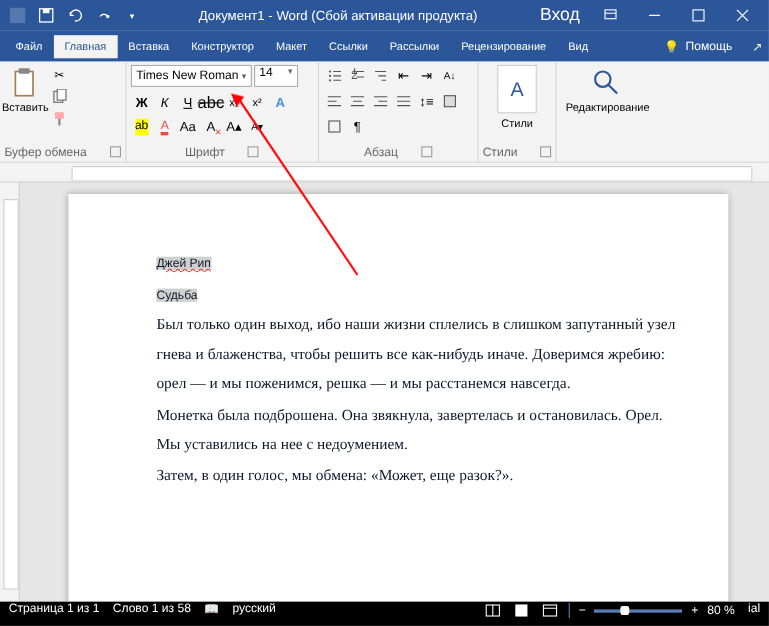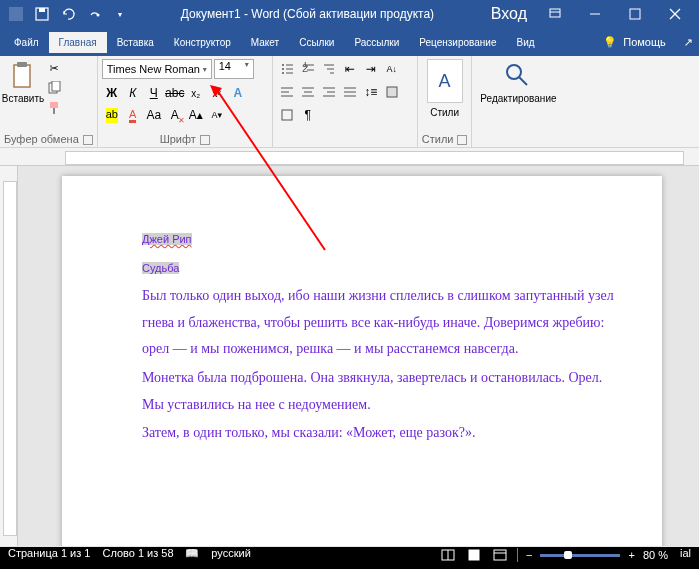--- a/index.html
+++ b/index.html
@@ -12,42 +12,42 @@
 .win-btn{width:40px;height:28px;display:flex;align-items:center;justify-content:center}
 .win-btn.close{width:40px}
 .menubar{height:28px;background:#2b579a;display:flex;align-items:center;color:#fff;padding-left:4px}
 .menu-tab{padding:5px 10px;cursor:pointer;font-size:10px}
 .menu-tab.file{background:#2b579a}
 .menu-tab.active{background:#f3f3f3;color:#2b579a}
 .help-area{margin-left:auto;display:flex;align-items:center;gap:6px;padding-right:6px}
 .ribbon{height:92px;background:#f3f3f3;display:flex;border-bottom:1px solid #d4d4d4}
 .ribbon-group{border-right:1px solid #d4d4d4;display:flex;flex-direction:column;padding:3px 4px 0}
 .group-content{flex:1;display:flex;gap:2px}
-.group-label{text-align:center;font-size:10px;color:#666;padding:2px 0;display:flex;align-items:flex-end;justify-content:center;gap:4px}
+.group-label{text-align:center;font-size:10px;color:#666;padding:2px 0;display:flex;align-items:flex-start;justify-content:center;gap:21px}
 .dialog-launcher{width:10px;height:10px;border:1px solid #999;position:relative}
 .big-btn{width:38px;display:flex;flex-direction:column;align-items:center;gap:2px;padding:2px}
 .big-btn .icon{width:30px;height:30px}
 .big-btn .lbl{font-size:10px;text-align:center}
 .col{display:flex;flex-direction:column;gap:2px}
 .small-btn{width:20px;height:18px;display:flex;align-items:center;justify-content:center}
 .font-row{display:flex;gap:2px;align-items:center;margin-bottom:2px}
 .font-name{width:110px;height:20px;border:1px solid #ababab;background:#fff;padding:0 4px;font-size:11px;display:flex;align-items:center;justify-content:space-between}
 .font-size{width:40px;height:20px;border:1px solid #ababab;background:#fff;padding:0 4px;font-size:11px;display:flex;align-items:flex-start;justify-content:space-between}
 .drop-arrow{font-size:8px;color:#666}
 .btn-row{display:flex;gap:1px}
 .fmt-btn{width:20px;height:20px;display:flex;align-items:center;justify-content:center;font-size:12px}
 .styles-box{width:36px;height:44px;border:1px solid #ccc;background:#fff;display:flex;align-items:center;justify-content:center;font-size:18px;color:#2b579a}
 .ruler-h{height:18px;background:#f3f3f3;border-bottom:1px solid #ccc;position:relative;font-size:8px;color:#666;overflow:hidden}
 .ruler-h::before{content:'';position:absolute;left:65px;right:15px;top:3px;height:12px;background:#fff;border:1px solid #ccc}
 .ruler-v{width:18px;background:#f3f3f3;border-right:1px solid #ccc;position:relative}
 .ruler-v::before{content:'';position:absolute;top:15px;bottom:10px;left:3px;width:12px;background:#fff;border:1px solid #ccc}
 .doc-area{display:flex;height:380px;background:#e6e6e6}
 .doc-scroll{flex:1;overflow:auto;padding:10px 10px 10px 4px;position:relative}
 .page{width:600px;min-height:480px;background:#fff;box-shadow:0 0 6px rgba(0,0,0,0.3);margin-left:40px;padding:50px 40px 40px 80px}
-.para{font-family:'Times New Roman',serif;font-size:14px;line-height:1.9;color:#6d28d9;margin-bottom:2px}
+.para{font-family:'Times New Roman',serif;font-size:14px;line-height:1.9;color:#0f172a;margin-bottom:2px}
 .hl{background:#d0d0d0;text-decoration:underline;text-decoration-color:#e74c3c;text-decoration-style:wavy}
 .hl2{background:#d0d0d0}
 .statusbar{height:22px;background:#000000;color:#fff;display:flex;align-items:flex-start;padding:0 8px;font-size:11px;gap:12px;position:absolute;bottom:0;left:0;right:0}
 .status-item{white-space:nowrap}
 .status-right{margin-left:auto;display:flex;align-items:center;gap:8px}
 .divider{width:1px;height:14px;background:#5a7bb5}
 .zoom-slider{width:80px;height:3px;background:#5a7bb5;position:relative}
 .zoom-slider::after{content:'';position:absolute;left:30%;top:-3px;width:8px;height:8px;background:#fff;border-radius:2px}
 .view-btn{width:18px;height:16px;display:flex;align-items:center;justify-content:center}
 .arrow-annotation{position:absolute;left:210px;top:85px;pointer-events:none;z-index:100}
@@ -173,21 +173,21 @@
           </div>
         <div class="font-size">
             <span>14</span>
             <span class="drop-arrow">▾</span>
           </div>
       </div>
       <div class="btn-row">
         <div class="fmt-btn" style="font-weight:bold">Ж</div>
         <div class="fmt-btn" style="font-style:italic">К</div>
         <div class="fmt-btn" style="text-decoration:underline">Ч</div>
-        <div class="fmt-btn" style="text-decoration:line-through;font-size:12px">abc</div>
+        <div class="fmt-btn" style="text-decoration:line-through;font-size:15px">abc</div>
         <div class="fmt-btn" style="font-size:10px">x₂</div>
         <div class="fmt-btn" style="font-size:10px">x²</div>
         <div class="fmt-btn" style="color:#4a90d9;font-weight:bold">A</div>
       </div>
       <div class="btn-row">
         <div class="fmt-btn">
             <span style="background:#ff0;border-bottom:3px solid #ff0">ab</span>
           </div>
         <div class="fmt-btn">
             <span style="border-bottom:3px solid #e74c3c;color:#e74c3c">A</span>
@@ -274,20 +274,24 @@
       </div>
       <div class="btn-row">
         <div class="fmt-btn">
             <svg width="14" height="14">
               <rect x="2" y="2" width="10" height="10" fill="none" stroke="#555"></rect>
             </svg>
           </div>
         <div class="fmt-btn">¶</div>
       </div>
     </div>
+    <div class="group-label">
+        <span>Абзац</span>
+        <span class="dialog-launcher"></span>
+      </div>
   </div>
 
   <div class="ribbon-group">
     <div class="group-content" style="flex-direction:column;align-items:center">
       <div class="styles-box">A</div>
       <div class="lbl" style="font-size:10px;margin-top:2px">Стили</div>
     </div>
     <div class="group-label">
         <span>Стили</span>
         <span class="dialog-launcher"></span>
@@ -313,21 +317,21 @@
 <div class="ruler-h"></div>
 
 <div class="doc-area">
   <div class="ruler-v"></div>
   <div class="doc-scroll">
     <div class="page">
       <div class="para"><span class="hl">Джей Рип</span></div>
       <div class="para"><span class="hl2">Судьба</span></div>
       <div class="para">Был только один выход, ибо наши жизни сплелись в слишком запутанный узел гнева и блаженства, чтобы решить все как-нибудь иначе. Доверимся жребию: орел — и мы поженимся, решка — и мы расстанемся навсегда.</div>
       <div class="para">Монетка была подброшена. Она звякнула, завертелась и остановилась. Орел. Мы уставились на нее с недоумением.</div>
-      <div class="para">Затем, в один только, мы сказали: «Может, еще разок?».</div>
+      <div class="para">Затем, в один голос, мы обмена: «Может, еще разок?».</div>
     </div>
   </div>
 </div>
 
 <div class="statusbar">
   <span class="status-item">Страница 1 из 1</span>
   <span class="status-item">Слово 1 из 58</span>
   <span class="status-item">📖</span>
   <span class="status-item">русский</span>
   <div class="status-right">

